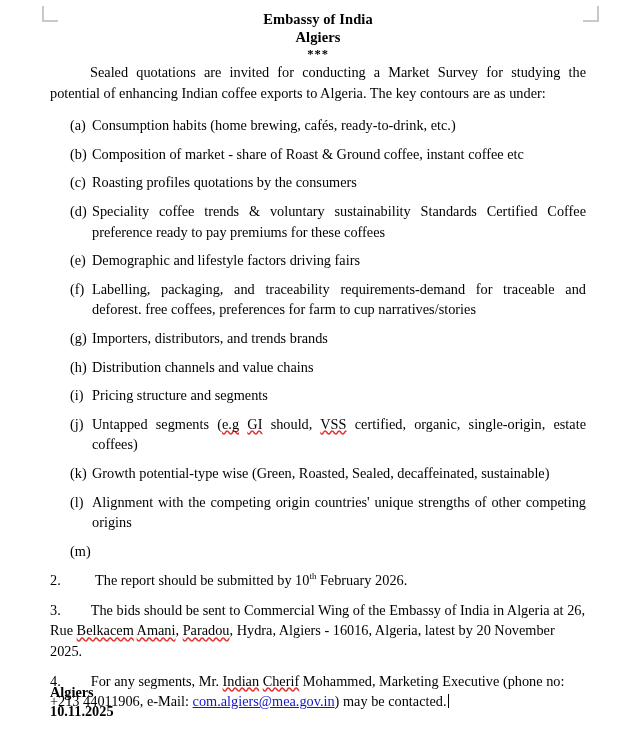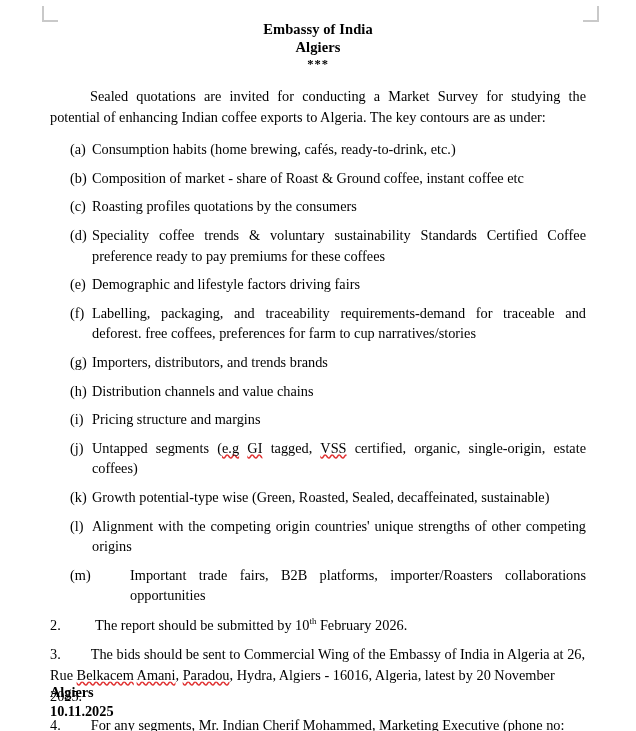--- a/index.html
+++ b/index.html
@@ -27,21 +27,21 @@
     height: 14px;
     border-color: #c9c9c9;
     border-style: solid;
   }
   .corner.tl { top: 6px; left: 42px; border-width: 0 0 2px 2px; }
   .corner.tr { top: 6px; left: 583px; border-width: 0 2px 2px 0; }
 
   
   .doc-header {
     text-align: center;
-    padding-top: 20px;
+    padding-top: 10px;
   }
   .doc-header .line {
     font-weight: bold;
     font-size: 14.5px;
     line-height: 18px;
     letter-spacing: 0.1px;
   }
   .doc-header .stars {
     font-weight: bold;
     font-size: 12.5px;
@@ -53,21 +53,20 @@
   .content {
     padding: 0 50px 0 50px;
   }
   p.para {
     margin: 0;
     text-align: justify;
     font-size: 14.3px;
     line-height: 20.6px;
   }
   p.intro {
-    margin-top: 14px;
     text-indent: 40px;
   }
 
   
   .letter-list {
     margin-top: 12px;
   }
   .li-row {
     display: flex;
     align-items: flex-start;
@@ -207,41 +206,40 @@
         <span class="li-text">Importers, distributors, and trends brands</span>
       </div>
 
       <div class="li-row">
         <span class="li-marker">(h)</span>
         <span class="li-text">Distribution channels and value chains</span>
       </div>
 
       <div class="li-row">
         <span class="li-marker">(i)</span>
-        <span class="li-text">Pricing structure and margins</span>
+        <span class="li-text">Pricing structure and segments</span>
       </div>
 
       <div class="li-row">
         <span class="li-marker">(j)</span>
-        <span class="li-text"><span>Untapped segments (</span><span class="spell">e.g</span><span> </span><span class="spell">GI</span><span> tagged, </span><span class="spell">VSS</span><span> certified, organic, single-origin, estate coffees)</span></span>
+        <span class="li-text"><span>Untapped segments (</span><span class="spell">e.g</span><span> </span><span class="spell">GI</span><span> should, </span><span class="spell">VSS</span><span> certified, organic, single-origin, estate coffees)</span></span>
       </div>
 
       <div class="li-row">
         <span class="li-marker">(k)</span>
         <span class="li-text">Growth potential-type wise (Green, Roasted, Sealed, decaffeinated, sustainable)</span>
       </div>
 
       <div class="li-row">
         <span class="li-marker">(l)</span>
         <span class="li-text">Alignment with the competing origin countries' unique strengths of other competing origins</span>
       </div>
 
       <div class="li-row wide-gap">
         <span class="li-marker">(m)</span>
-        <span class="li-text">Important trade fairs, B2B platforms, importer/Roasters collaborations opportunities</span>
       </div>
 
     </div>
 
     <div class="num-para">
       <span class="num-marker">2.</span>
       <span class="num-text"><span>The report should be submitted by 10</span><sup>th</sup><span> February 2026.</span></span>
     </div>
 
     <div class="num-para flow">

